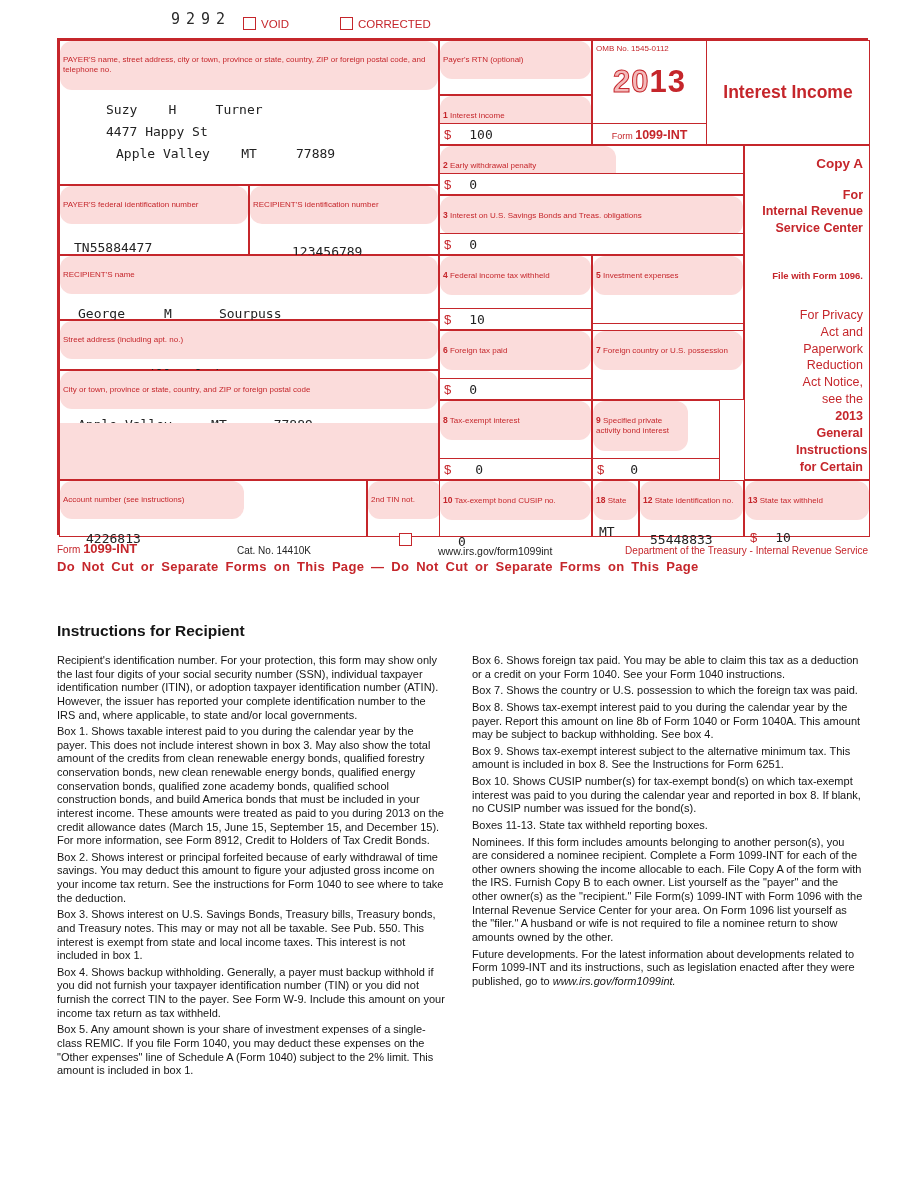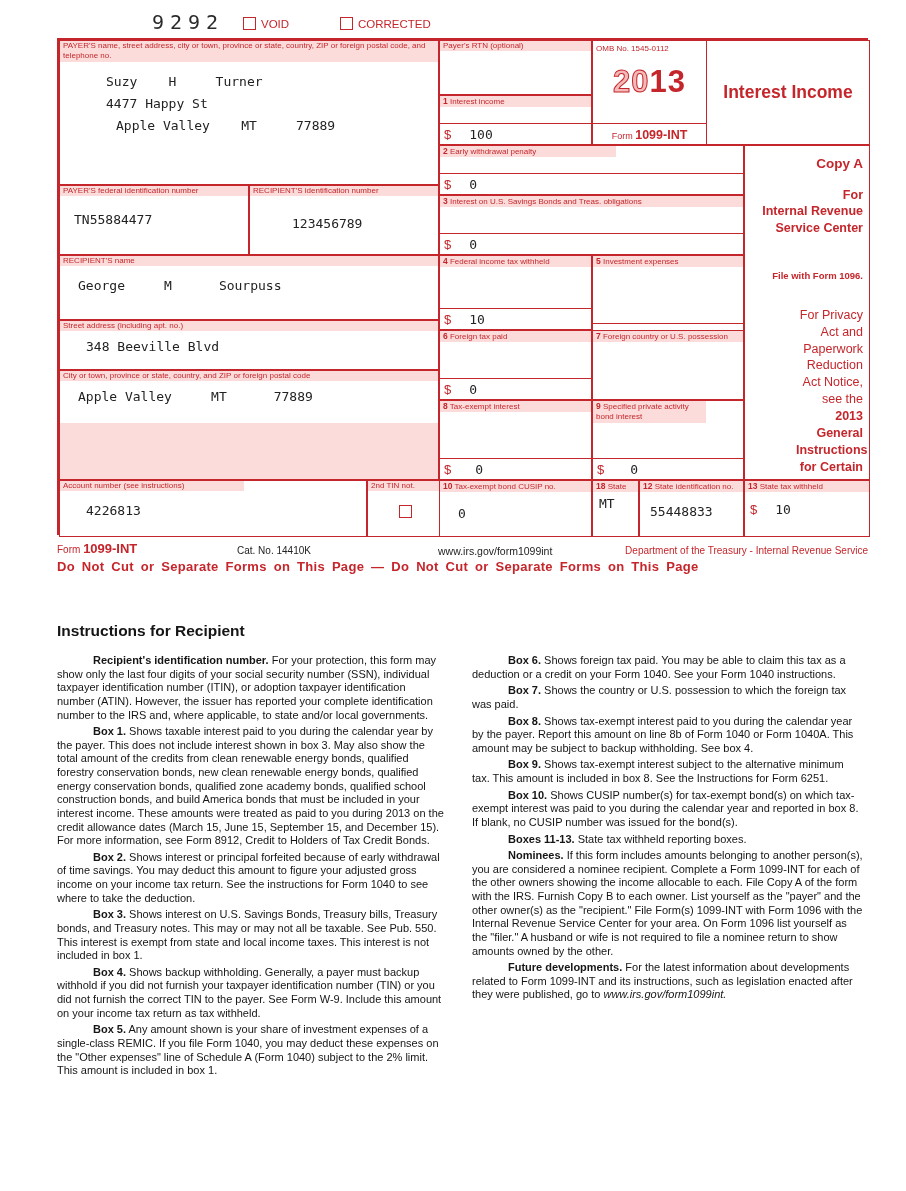--- a/index.html
+++ b/index.html
@@ -5,31 +5,31 @@
   :root{
     --red:#c5262b;
     --pink:#fbdcdb;
     --ink:#1c1c1c;
   }
   *{box-sizing:border-box;margin:0;padding:0}
   body{background:#fff;font-family:"Liberation Sans",sans-serif;}
   .page{position:relative;width:906px;height:1191px;background:#fff;overflow:hidden;}
 
   
-  .form-code{position:absolute;left:152px;top:10px;font-family:"DejaVu Sans Mono",monospace;
-    font-size:20px;letter-spacing:6px;color:#2b2b2b;}
+  .form-code{position:absolute;left:171px;top:10px;font-family:"DejaVu Sans Mono",monospace;
+    font-size:15px;letter-spacing:6px;color:#2b2b2b;}
   .chk{display:inline-block;width:13px;height:13px;border:1.5px solid var(--red);background:#fff;vertical-align:middle;}
   .chk-lab{color:var(--red);font-size:11.5px;vertical-align:middle;margin-left:5px;}
   .void-wrap{position:absolute;left:243px;top:14px;}
   .corr-wrap{position:absolute;left:340px;top:14px;}
 
   
   .form1099{position:absolute;left:57px;top:38px;width:811px;height:497px;border:2px solid var(--red);}
   .cell{position:absolute;border:1px solid var(--red);background:#fff;}
-  .lbl{display:block;font-size:8px;line-height:1.3;color:var(--red);padding:0 3px;}
+  .lbl{display:block;font-size:8px;line-height:1.3;color:var(--red);padding:14px 3px;border-radius:12px;}
   .pink{background:var(--pink);}
   .lbl b{font-weight:700;font-size:8.5px;}
   .fill{font-family:"DejaVu Sans Mono",monospace;font-size:13px;color:#222;}
   .pre{white-space:pre;}
   .amtrow{position:absolute;left:0;right:0;bottom:0;height:21px;border-top:1px solid var(--red);
     display:flex;align-items:center;padding:0 4px;background:#fff;}
   .cur{color:var(--red);font-size:13px;}
   .amt{font-family:"DejaVu Sans Mono",monospace;font-size:13px;color:#222;margin-left:18px;}
 
   
@@ -57,21 +57,21 @@
   .f-url{position:absolute;left:438px;top:545px;color:#222;font-size:10.5px;}
   .f-dept{position:absolute;right:38px;top:545px;color:var(--red);font-size:10px;}
   .do-not-cut{position:absolute;left:57px;top:559px;width:811px;color:var(--red);
     font-size:13px;font-weight:700;word-spacing:3px;letter-spacing:.3px;}
 
   
   .instr{position:absolute;left:57px;top:622px;width:806px;color:#151515;}
   .instr h2{font-size:15.5px;font-weight:700;margin-bottom:10px;}
   .col{position:absolute;top:32px;font-size:11px;line-height:1.24;}
   .col p{margin-bottom:3px;}
-  .col b{font-weight:700;margin-left:36px;}
+  .col b{font-weight:400;}
   .col-left{left:0;width:388px;}
   .col-right{left:415px;width:391px;}
 </style>
 </head>
 <body>
 
 <div class="page">
 
   <div class="form-code">9292</div>
   <div class="void-wrap">
@@ -197,21 +197,21 @@
       <div style="position:absolute;left:0;right:0;bottom:0;height:56px;background:var(--pink)"></div>
     </div>
 
     <div class="cell" style="left:380px;top:360px;width:153px;height:80px">
       <span class="lbl pink"><b>8</b> <span>Tax-exempt interest</span></span>
       <div class="amtrow">
         <span class="cur">$</span>
         <span class="amt" style="margin-left:24px">0</span>
       </div>
     </div>
-    <div class="cell" style="left:533px;top:360px;width:152px;height:80px">
+    <div class="cell" style="left:533px;top:360px;width:128px;height:80px">
       <span class="lbl pink" style="width:75%"><b>9</b> <span>Specified private activity bond interest</span></span>
       <div class="amtrow">
         <span class="cur">$</span>
         <span class="amt" style="margin-left:26px">0</span>
       </div>
     </div>
 
     <div class="cell" style="left:0;top:440px;width:308px;height:57px">
       <span class="lbl pink" style="width:60%">Account number (see instructions)</span>
       <div class="fill" style="margin:12px 0 0 26px">4226813</div>

